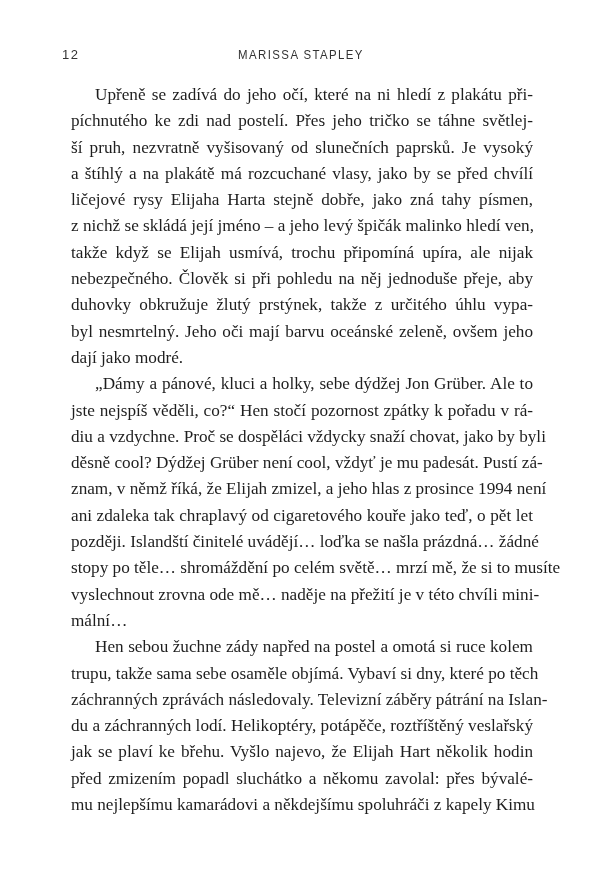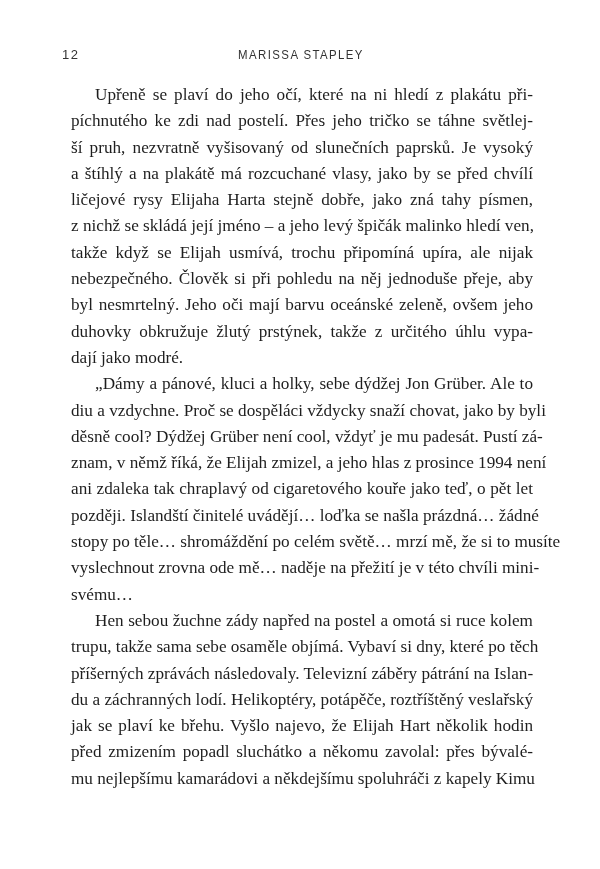--- a/index.html
+++ b/index.html
@@ -21,49 +21,50 @@
 
 <div class="page">
   <div class="running-head">
     <span class="folio">12</span>
     <div class="author">MARISSA STAPLEY</div>
   </div>
 
   <div class="body-text">
 
     <div>
-      <span class="line indent">Upřeně se plaví do jeho očí, které na ni hledí z plakátu při-</span>
+      <span class="line indent">Upřeně se zadívá do jeho očí, které na ni hledí z plakátu při-</span>
       <span class="line">píchnutého ke zdi nad postelí. Přes jeho tričko se táhne světlej-</span>
       <span class="line">ší pruh, nezvratně vyšisovaný od slunečních paprsků. Je vysoký</span>
       <span class="line">a štíhlý  a na plakátě má rozcuchané vlasy, jako by se před chvílí</span>
       <span class="line">ličejové rysy Elijaha Harta stejně dobře, jako zná tahy písmen,</span>
       <span class="line">z nichž se skládá její jméno – a jeho levý špičák malinko hledí ven,</span>
       <span class="line">takže když se Elijah usmívá, trochu připomíná upíra, ale nijak</span>
       <span class="line">nebezpečného. Člověk si při pohledu na něj jednoduše přeje, aby</span>
+      <span class="line">duhovky obkružuje žlutý prstýnek, takže z určitého úhlu vypa-</span>
       <span class="line">byl nesmrtelný. Jeho oči mají barvu oceánské zeleně, ovšem jeho</span>
-      <span class="line">duhovky obkružuje žlutý prstýnek, takže z určitého úhlu vypa-</span>
       <span class="line last">dají jako modré.</span>
     </div>
 
     <div>
       <span class="line indent">„Dámy a pánové, kluci a holky, sebe dýdžej Jon Grüber. Ale to</span>
+      <span class="line">jste nejspíš věděli, co?“ Hen stočí pozornost zpátky k pořadu v rá-</span>
       <span class="line">diu a vzdychne. Proč se dospěláci vždycky snaží chovat, jako by byli</span>
       <span class="line">děsně cool? Dýdžej Grüber není cool, vždyť je mu padesát. Pustí zá-</span>
       <span class="line">znam, v němž říká, že Elijah zmizel, a jeho hlas z prosince 1994 není</span>
       <span class="line">ani zdaleka tak chraplavý od cigaretového kouře jako teď, o pět let</span>
       <span class="line"><span>později. </span><span class="it">Islandští činitelé uvádějí… loďka se našla prázdná… žádné</span></span>
       <span class="line"><span class="it">stopy po těle… shromáždění po celém světě… mrzí mě, že si to musíte</span></span>
       <span class="line"><span class="it">vyslechnout zrovna ode mě… naděje na přežití je v této chvíli mini-</span></span>
-      <span class="line last"><span class="it">svému…</span></span>
+      <span class="line last"><span class="it">mální…</span></span>
     </div>
 
     <div>
       <span class="line indent">Hen sebou žuchne zády napřed na postel a omotá si ruce kolem</span>
       <span class="line">trupu, takže sama sebe osaměle objímá. Vybaví si dny, které po těch</span>
-      <span class="line">příšerných zprávách následovaly. Televizní záběry pátrání na Islan-</span>
+      <span class="line">záchranných zprávách následovaly. Televizní záběry pátrání na Islan-</span>
       <span class="line">du a záchranných lodí. Helikoptéry, potápěče, roztříštěný veslařský</span>
       <span class="line">jak se plaví ke břehu. Vyšlo najevo, že Elijah Hart několik hodin</span>
       <span class="line">před zmizením popadl sluchátko a někomu zavolal: přes bývalé-</span>
       <span class="line">mu nejlepšímu kamarádovi a někdejšímu spoluhráči z kapely Kimu</span>
 
     </div>
   </div>
 </div>
 
 </body></html>

